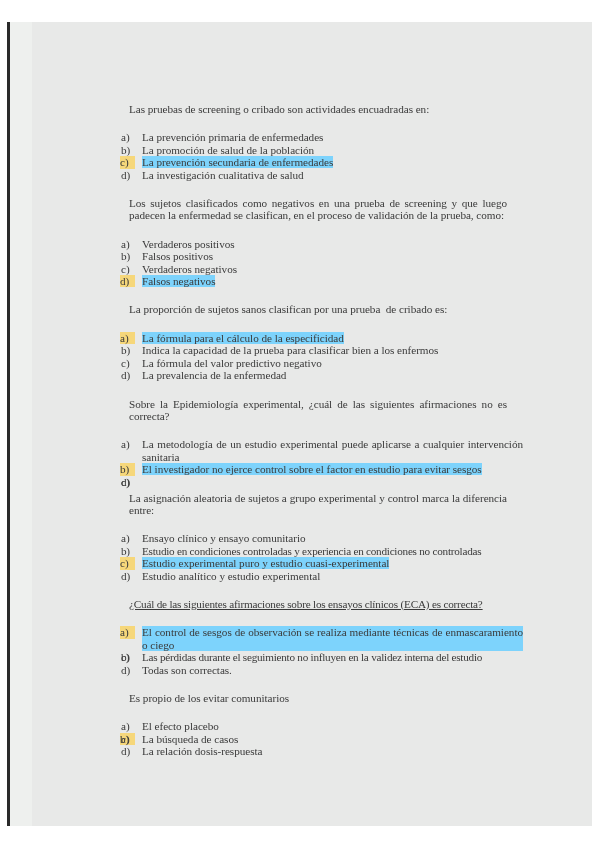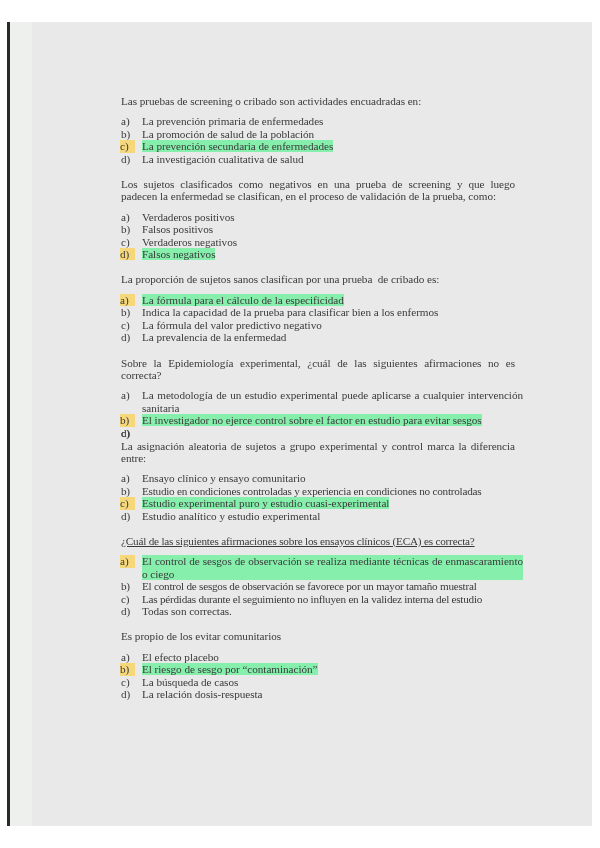--- a/index.html
+++ b/index.html
@@ -37,21 +37,21 @@
       font-size: 11.2px;
       line-height: 12.4px;
       color: #3a3a3a;
       letter-spacing: -0.05px;
     }
     .question {
       margin: 0 0 13px 0;
     }
     .stem {
       text-align: justify;
-      margin: 8px;
+      margin: 16px;
     }
     .options {
       list-style: none;
       margin: 0;
       padding: 0;
     }
     .option {
       position: relative;
       padding-left: 30px;
       margin-left: -1px;
@@ -59,21 +59,21 @@
     }
     .option-letter {
       position: absolute;
       left: 9px;
       top: 0;
     }
     .option-text {
       display: inline;
     }
     .option.highlighted .hl {
-      background: #86efac;
+      background: #7dd3fc;
       box-decoration-break: clone;
       -webkit-box-decoration-break: clone;
     }
     .option.highlighted .option-letter {
       background: #f6d77a;
       padding-right: 6px;
       margin-left: -1px;
     }
     .option-text.justify-full {
       display: block;
@@ -143,29 +143,29 @@
     </ul>
   </div>
 
   <div class="question">
     <p class="stem" style="white-space: nowrap; letter-spacing: -0.2px; text-decoration: underline;">¿Cuál de las siguientes afirmaciones sobre los ensayos clínicos (ECA) es correcta?</p>
     <ul class="options">
       <li class="option highlighted">
           <span class="option-letter">a)</span>
           <span class="option-text hl justify-full">El control de sesgos de observación se realiza mediante técnicas de enmascaramiento o ciego</span>
         </li>
-      <li class="option" style="white-space: nowrap; letter-spacing: -0.25px;"><span class="option-letter">b)</span><span class="option-text">El control de sesgos de observación se favorece por un mayor tamaño muestral</span></li>
+      <li class="option" style="white-space: nowrap; letter-spacing: -0.25px;"><span class="option-letter">b)</span></li>
       <li class="option" style="white-space: nowrap; letter-spacing: -0.25px;"><span class="option-letter">c)</span><span class="option-text">Las pérdidas durante el seguimiento no influyen en la validez interna del estudio</span></li>
       <li class="option"><span class="option-letter">d)</span><span class="option-text">Todas son correctas.</span></li>
     </ul>
   </div>
 
   <div class="question">
     <p class="stem">Es propio de los evitar comunitarios</p>
     <ul class="options">
       <li class="option"><span class="option-letter">a)</span><span class="option-text">El efecto placebo</span></li>
-      <li class="option highlighted"><span class="option-letter">b)</span><span class="option-text hl">El riesgo de sesgo por “contaminación”</span></li>
+      <li class="option highlighted"><span class="option-letter">b)</span></li>
       <li class="option"><span class="option-letter">c)</span><span class="option-text">La búsqueda de casos</span></li>
       <li class="option"><span class="option-letter">d)</span><span class="option-text">La relación dosis-respuesta</span></li>
     </ul>
   </div>
 
 </div>
 
 </body></html>

